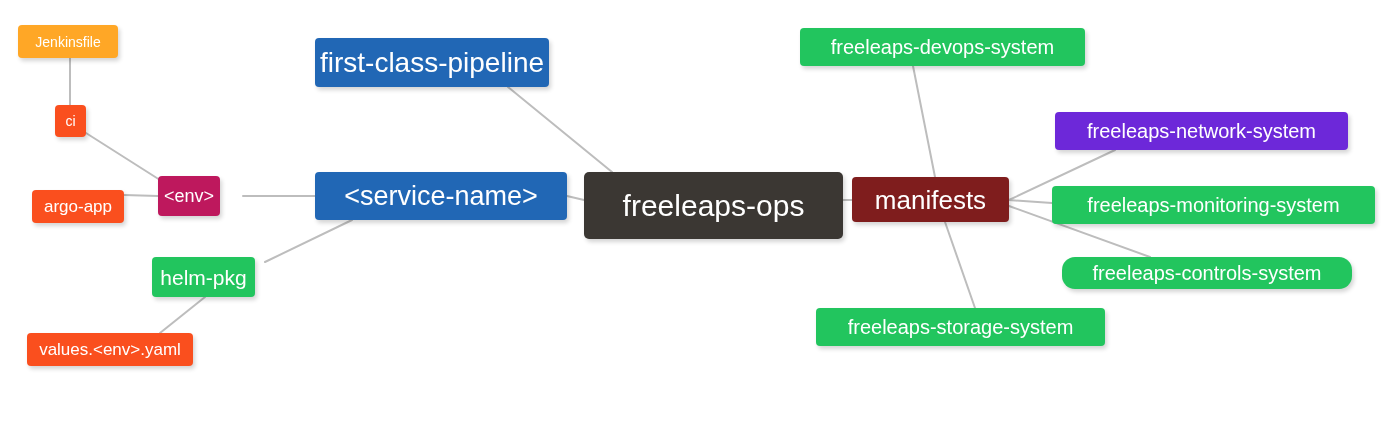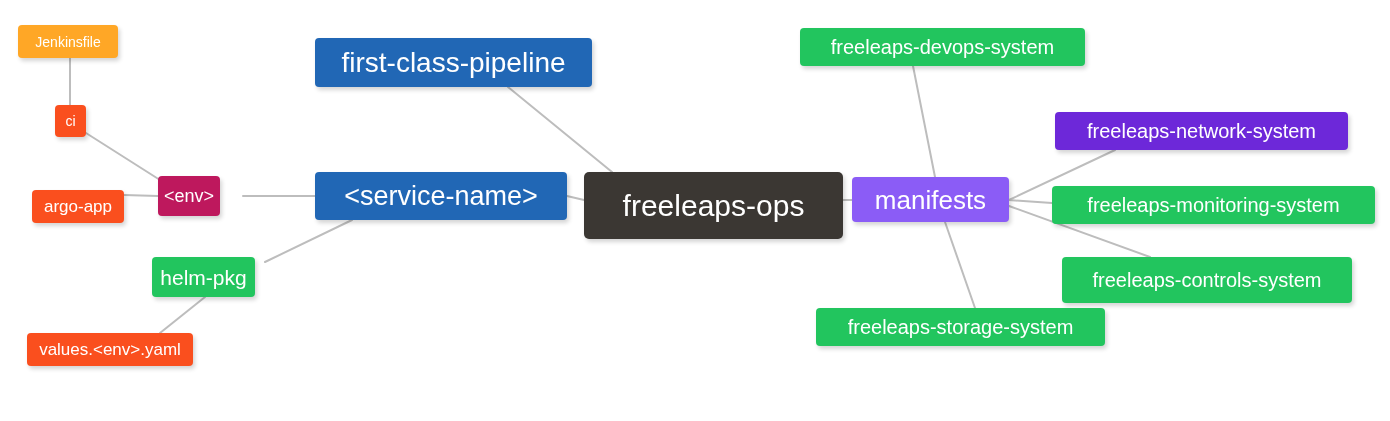--- a/index.html
+++ b/index.html
@@ -45,23 +45,23 @@
       <line x1="1009" y1="206" x2="1150" y2="257" stroke="#bdbdbd" stroke-width="2" stroke-linecap="round"></line>
       <line x1="945" y1="222" x2="975" y2="308" stroke="#bdbdbd" stroke-width="2" stroke-linecap="round"></line>
     </svg>
   <div id="node-layer">
       <div class="node" style="left: 18px; top: 25px; width: 100px; height: 33px; background: rgb(255, 167, 38); font-size: 14px;">Jenkinsfile</div>
       <div class="node" style="left: 55px; top: 105px; width: 31px; height: 32px; background: rgb(250, 79, 30); font-size: 14px;">ci</div>
       <div class="node" style="left: 32px; top: 178px; width: 92px; height: 33px; background: rgb(250, 79, 30); font-size: 17px; margin-top: 12px;">argo-app</div>
       <div class="node" style="left: 158px; top: 176px; width: 62px; height: 40px; background: #be185d; font-size: 18px;">&lt;env&gt;</div>
       <div class="node" style="left: 152px; top: 257px; width: 103px; height: 40px; background: rgb(34, 197, 94); font-size: 21px;">helm-pkg</div>
       <div class="node" style="left: 27px; top: 333px; width: 166px; height: 33px; background: rgb(250, 79, 30); font-size: 17px;">values.&lt;env&gt;.yaml</div>
-      <div class="node" style="left: 315px; top: 38px; width: 277px; height: 49px; background: rgb(33, 103, 181); font-size: 28px;">first-class-pipeline</div>
+      <div class="node" style="left: 315px; top: 38px; width: 234px; height: 49px; background: rgb(33, 103, 181); font-size: 28px;">first-class-pipeline</div>
       <div class="node" style="left: 315px; top: 172px; width: 252px; height: 48px; background: rgb(33, 103, 181); font-size: 27px;">&lt;service-name&gt;</div>
       <div class="node n-root" style="left: 584px; top: 172px; width: 259px; height: 67px; background: rgb(59, 55, 51); font-size: 30px;">freeleaps-ops</div>
-      <div class="node" style="left: 852px; top: 177px; width: 157px; height: 45px; background: #8b5cf6; font-size: 26px;">manifests</div>
+      <div class="node" style="left: 852px; top: 177px; width: 157px; height: 45px; background: #7f1d1d; font-size: 26px;">manifests</div>
       <div class="node" style="left: 800px; top: 28px; width: 285px; height: 38px; background: rgb(34, 197, 94); font-size: 20px;">freeleaps-devops-system</div>
       <div class="node" style="left: 1055px; top: 112px; width: 293px; height: 38px; background: #6d28d9; font-size: 20px;">freeleaps-network-system</div>
       <div class="node" style="left: 1052px; top: 186px; width: 323px; height: 38px; background: rgb(34, 197, 94); font-size: 20px;">freeleaps-monitoring-system</div>
-      <div class="node" style="left: 1062px; top: 257px; width: 290px; height: 46px; background: rgb(34, 197, 94); font-size: 20px;">freeleaps-controls-system</div>
+      <div class="node" style="left: 1062px; top: 257px; width: 290px; height: 32px; background: rgb(34, 197, 94); font-size: 20px; border-radius: 13px;">freeleaps-controls-system</div>
       <div class="node" style="left: 816px; top: 308px; width: 289px; height: 38px; background: rgb(34, 197, 94); font-size: 20px; text-align: right;">freeleaps-storage-system</div>
     </div>
 </div>
 
 </body></html>

